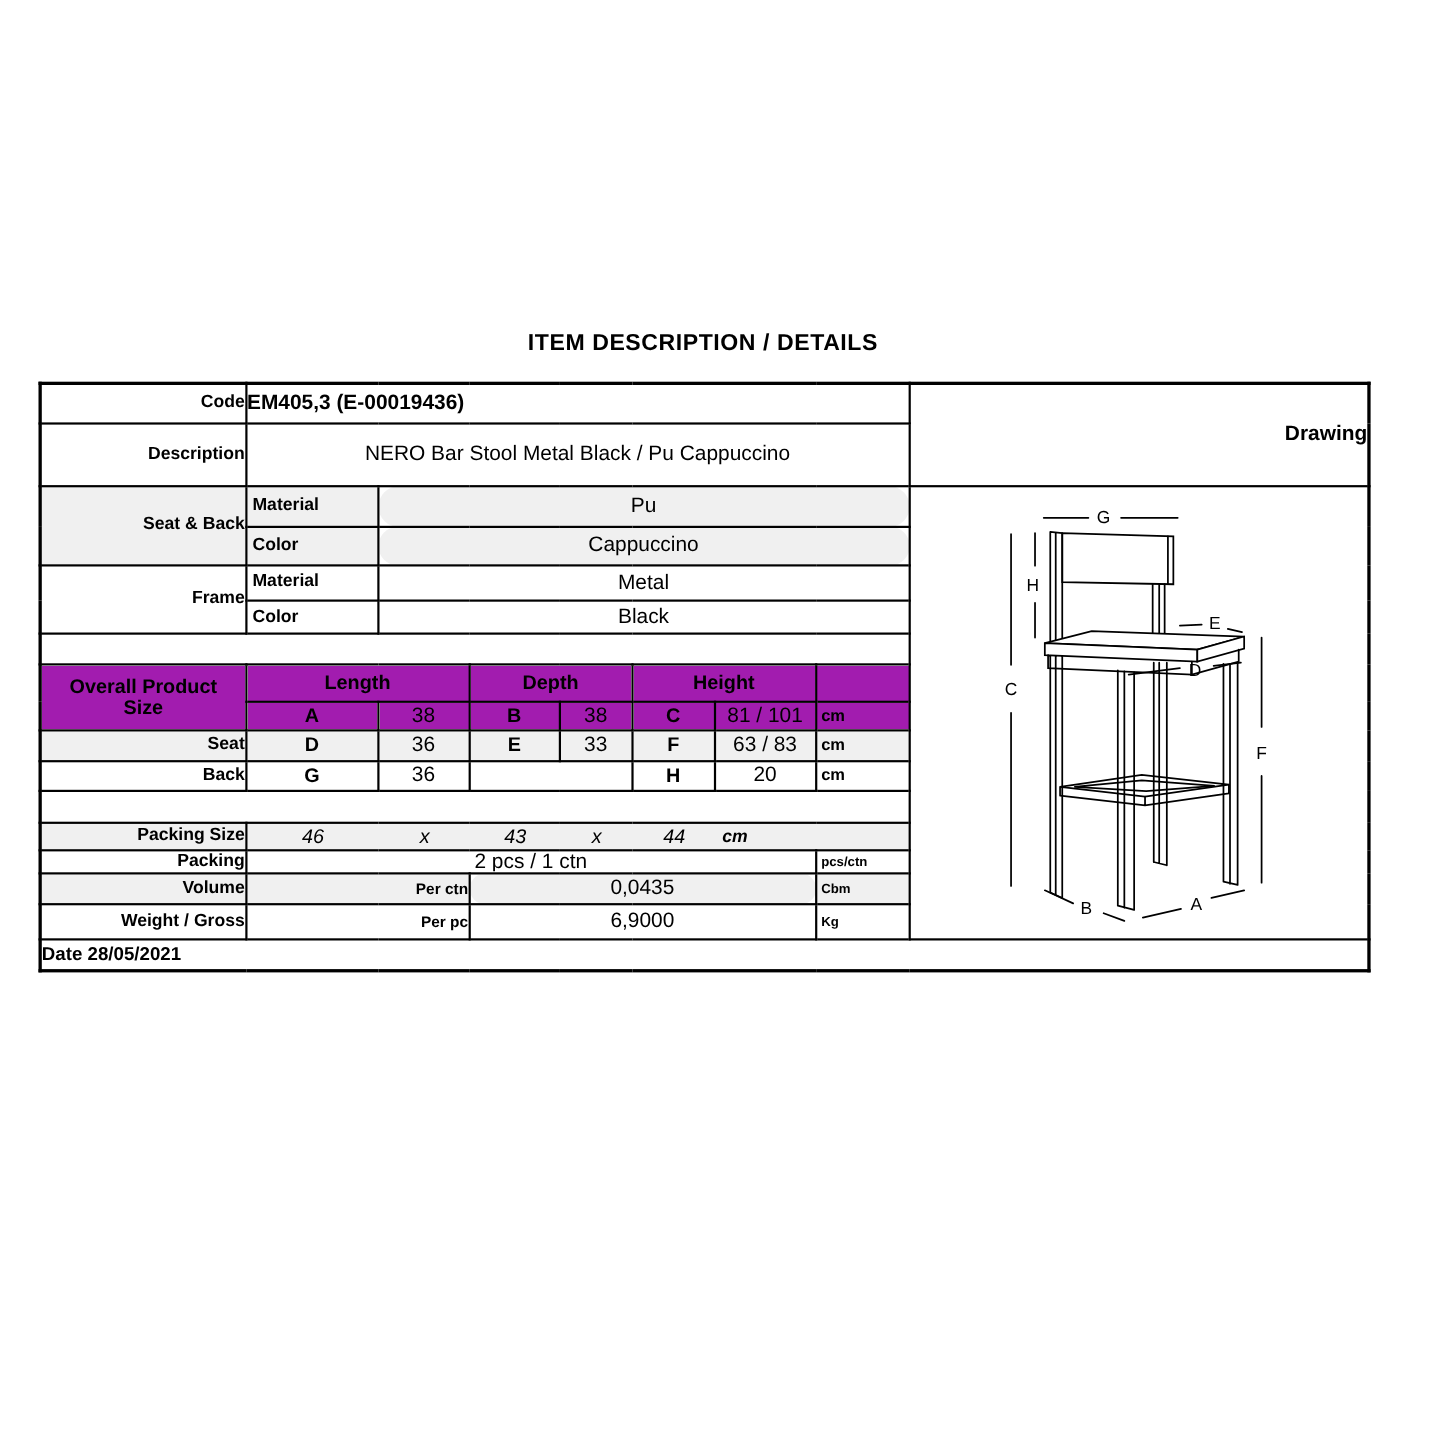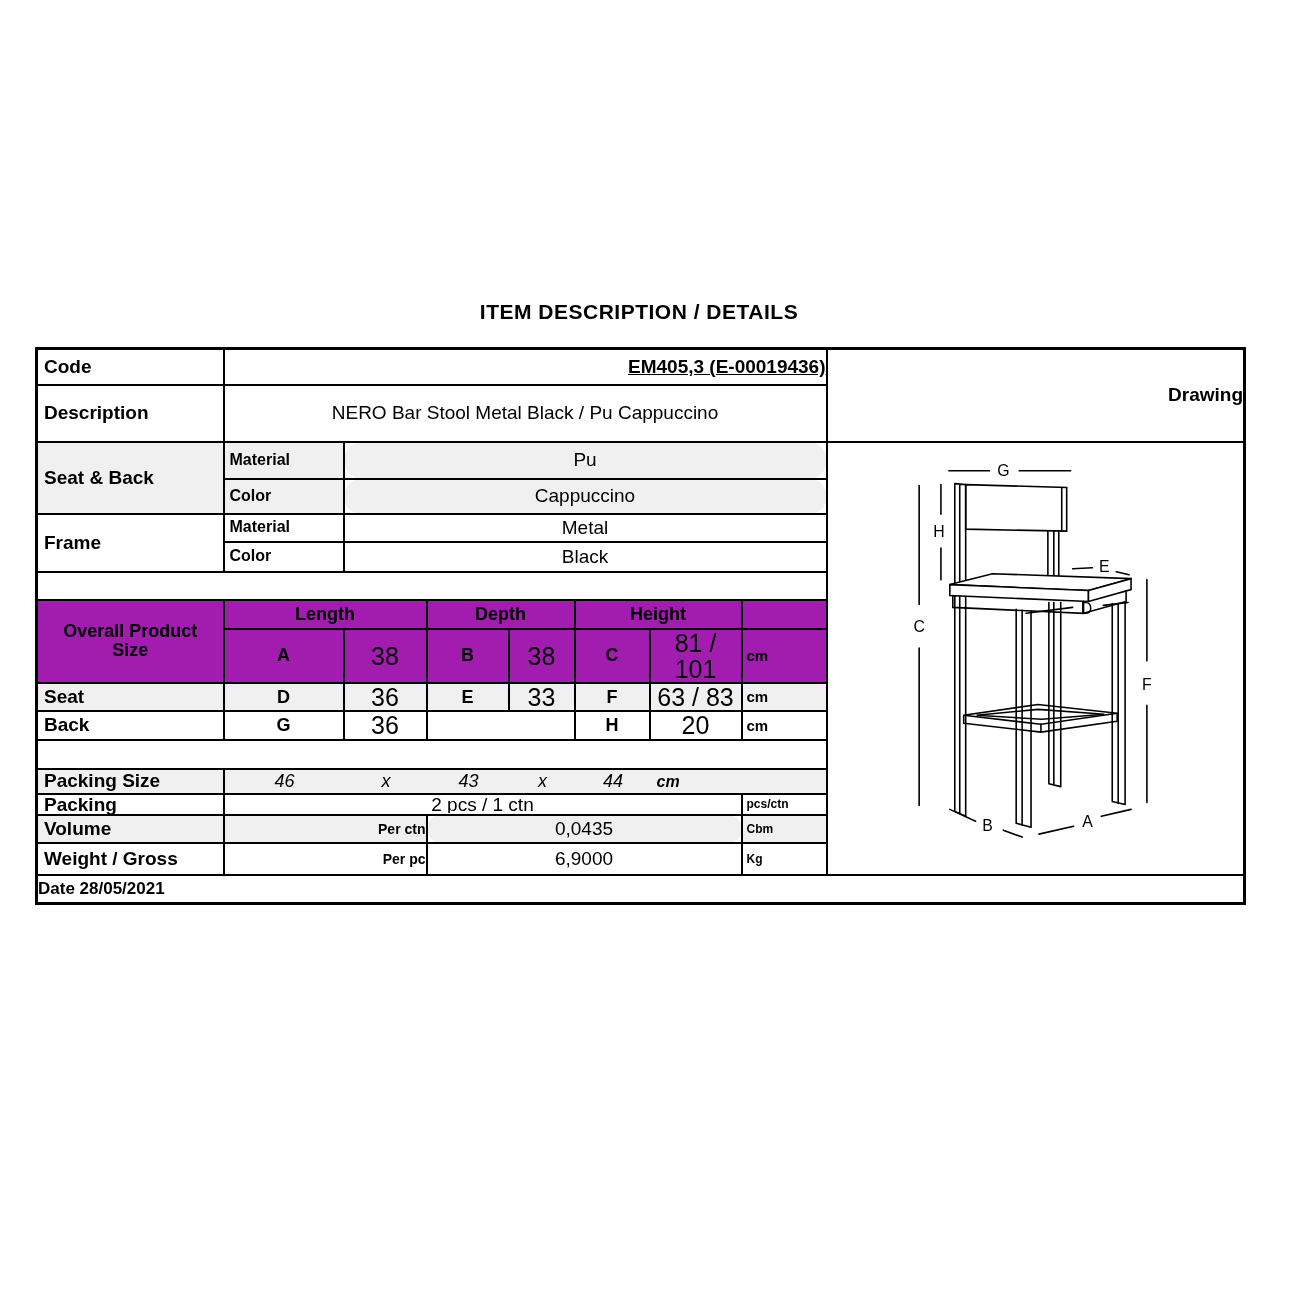--- a/index.html
+++ b/index.html
@@ -14,26 +14,26 @@
   .sheet{position:absolute;left:35px;top:347px;}
   table.spec{
     border-collapse:collapse;table-layout:fixed;width:1208px;
     border:3px solid #000;
   }
   td{
     border:2px solid #000;vertical-align:middle;overflow:hidden;
     padding:0;font-size:19px;line-height:1.05;
   }
   
-  .lbl{font-weight:bold;text-align:left;padding-left:6px;font-size:19px;}
+  .lbl{font-weight:bold;text-align:right;padding-left:6px;font-size:16px;}
   .sublbl{font-weight:bold;text-align:left;padding-left:5px;font-size:16px;}
   .val{text-align:center;font-weight:normal;border-radius:23px;}
-  .valb{text-align:right;font-weight:bold;text-decoration:underline;}
+  .valb{text-align:left;font-weight:bold;}
   .key{text-align:center;font-weight:bold;font-size:18px;}
-  .num{text-align:center;font-weight:normal;font-size:25px;}
+  .num{text-align:center;font-weight:normal;font-size:19px;}
   .unit{font-weight:bold;font-size:15px;text-align:left;padding-left:4px;}
   .small-unit{font-weight:bold;font-size:12px;text-align:left;padding-left:4px;}
   .per{font-weight:bold;font-size:14px;text-align:right;}
   .shade{background:#f0f0f0;}
   .hl{background:#a21caf;}
   .ylwhead{font-weight:bold;font-size:18px;text-align:center;}
   .twoLine div{text-align:center;font-weight:bold;font-size:18px;}
   .date-cell{font-weight:bold;font-size:17px;}
   .drawing-head{text-align:right;font-weight:bold;font-size:19px;}
   .drawing-cell{vertical-align:top;background:#fff;}

